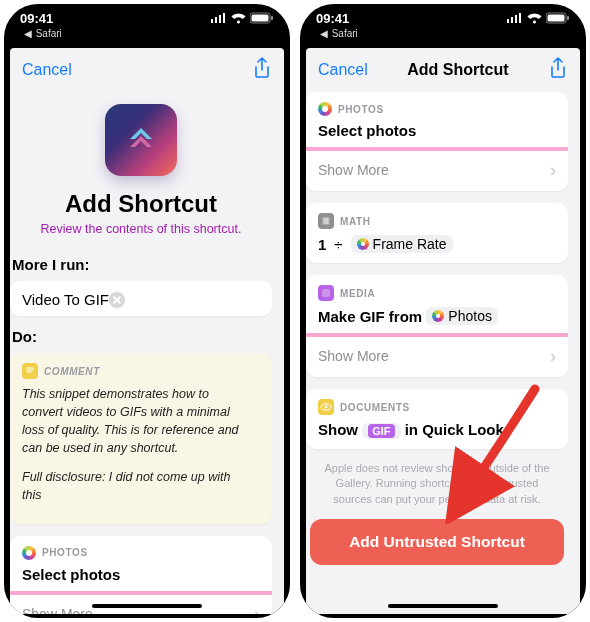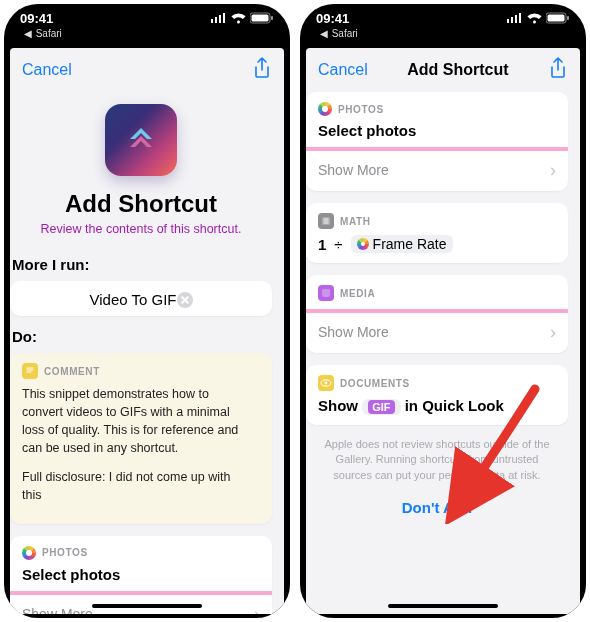--- a/index.html
+++ b/index.html
@@ -78,27 +78,27 @@
     background:#fff; border-radius:10px; padding:10px 12px;
     margin-bottom:12px;
     box-shadow:0 1px 2px rgba(0,0,0,.05);
   }
   .card.tight { padding:8px 12px; }
   .cap { font-size:10px; letter-spacing:.6px; color:#9a9aa0; font-weight:600; }
   .cap-row { display:flex; align-items:center; gap:6px; margin-bottom:6px;}
   .cap-row .badge { width:16px; height:16px; border-radius:4px; display:flex;align-items:center;justify-content:center; }
   .badge svg { display:block; }
   .pill-input {
-    display:flex; align-items:center; justify-content:center;
+    display:flex; align-items:center; justify-content:flex-start;
     font-size:15px; font-weight:500; margin-top:2px;
   }
   .clear-dot { width:16px;height:16px;border-radius:8px;background:#d6d6db; position:relative;}
   .clear-dot::before,.clear-dot::after{content:"";position:absolute;left:7px;top:3px;width:2px;height:10px;background:#fff;border-radius:1px;}
   .clear-dot::before{transform:rotate(45deg);} .clear-dot::after{transform:rotate(-45deg);}
-  .comment-card { background:#faf6e6; }
+  .comment-card { background:#faf6e6;font-style:italic; }
   .comment-badge{ background:#f2cf4a; }
   .body-text { font-size:12.5px; line-height:1.45; color:#222; }
   .body-text p { margin:0 8px 10px 0; }
   .row-more {
     display:flex; justify-content:space-between; align-items:center;
     border-top:4px solid #f9a8d4; margin:8px -12px -8px; padding:10px 12px;
     color:#8e8e93; font-size:14px;
   }
   .chev-right { color:#c7c7cc; font-size:18px; line-height:1; }
   .action-title { font-size:15px; font-weight:600; margin-top:2px; }
@@ -303,20 +303,27 @@
 
         <div class="card">
           <div class="cap-row">
             <span class="badge" style="background:#b765e6">
               <svg width="10" height="10" viewBox="0 0 10 10">
                   <rect x="1" y="1" width="8" height="8" rx="2" fill="#fff" opacity=".3"></rect>
                 </svg>
             </span>
             <span class="cap">MEDIA</span>
           </div>
+          <div class="action-title">
+            <span>Make GIF from</span>
+            <span class="chip">
+              <span class="photos-dot" style="width:12px;height:12px"></span>
+              <span>Photos</span>
+            </span>
+          </div>
           <div class="row-more">
             <span>Show More</span>
             <span class="chev-right">›</span>
           </div>
         </div>
 
         <div class="card">
           <div class="cap-row">
             <span class="badge eye-badge">
               <svg width="12" height="10" viewBox="0 0 12 10">
@@ -330,21 +337,21 @@
             <span>Show</span>
             <span class="chip">
               <span class="gif-pill">GIF</span>
             </span>
             <span>in Quick Look</span>
           </div>
         </div>
 
         <div class="disclaimer">Apple does not review shortcuts outside of the Gallery. Running shortcuts from untrusted sources can put your personal data at risk.</div>
 
-        <div class="secondary-btn">Don't Add</div>
+        <div class="primary-btn">Add Untrusted Shortcut</div>
 
       </div>
       <div class="homebar"></div>
     </div>
 
     <svg class="arrow" width="120" height="140" style="left:130px; top:380px;" viewBox="0 0 120 140">
       <defs>
           <marker id="ah" markerWidth="8" markerHeight="8" refX="4" refY="4" orient="auto">
         <path d="M0 0 L8 4 L0 8 Z" fill="#e4342b"></path>
           </marker>

